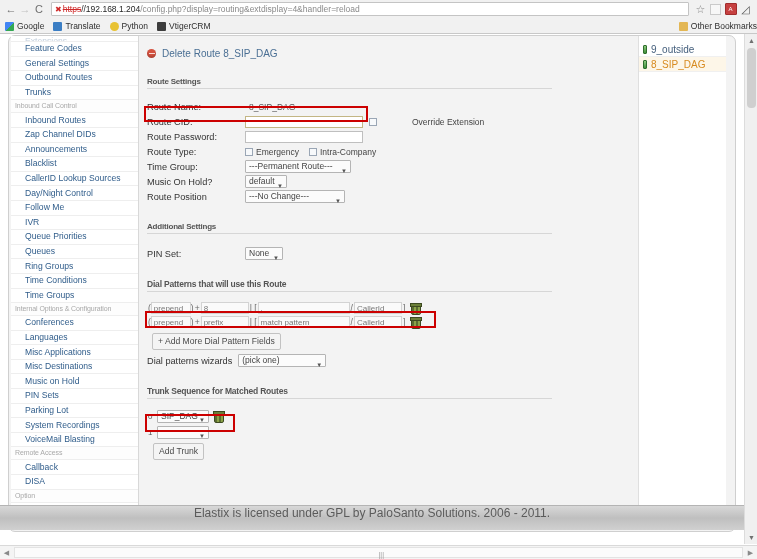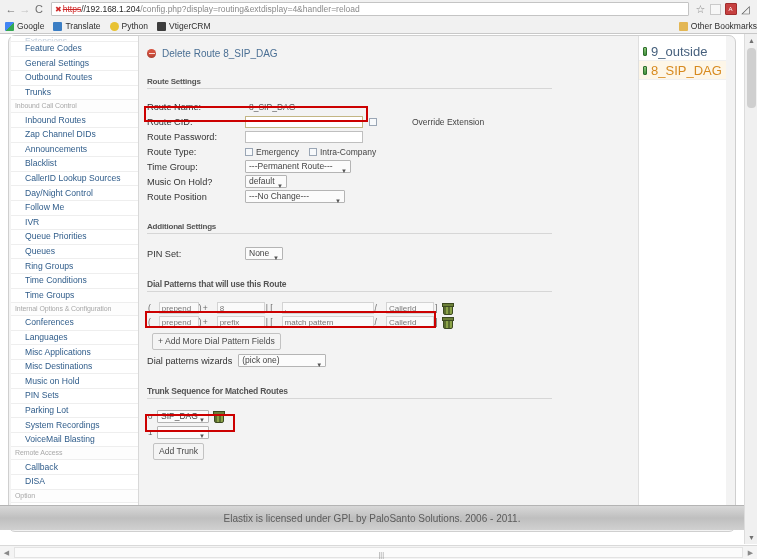--- a/index.html
+++ b/index.html
@@ -219,21 +219,21 @@
     margin-right: 3px;
   }
   .cb-label { font-size: 8.5px; color: #444; margin-right: 10px; }
 
   
   .dp-row { display: flex; align-items: center; margin-left: 3px; height: 14px; }
   .dp-paren { font-size: 8.5px; color: #6a6a6a; }
   .dp-in {
     border: 1px solid #d3d3d3; background: #fafafa; height: 12px;
     font-size: 8px; color: #777; padding: 0 2px; line-height: 11px;
-    display:inline-flex; align-items:center;margin-left:8px;
+    display:inline-flex; align-items:center;
   }
   .dp-in.v1 { width: 40px; }
   .dp-in.v2 { width: 48px; }
   .dp-in.v3 { width: 92px; }
   .dp-in.v4 { width: 48px; }
   .dp-sep { font-size: 8.5px; color: #6a6a6a; margin: 0 1px; }
   .trash {
     width: 10px; height: 11px; margin-left: 4px; position: relative; display:inline-block;
   }
   .trash::before {
@@ -255,42 +255,42 @@
 
   
   .hl {
     position: absolute; border: 2px solid #cc0000; pointer-events: none;
   }
 
   
   #right-panel {
     position: absolute; right: 18px; top: 2px; width: 88px; height: 470px;
     background: #ffffff; border-left: 1px solid #dfdfdf;
-    font-size: 13px; padding-top: 6px;
+    font-size: 10px; padding-top: 6px;
   }
   .route-item {
     display: flex; align-items: center; padding: 1.5px 2px 1.5px 4px;
     border-bottom: 1px solid #f0f0f0; white-space: nowrap; cursor: pointer;
   }
   .route-item .ico {
     width: 4px; height: 9px; margin-right: 4px; flex: 0 0 auto;
     background: linear-gradient(180deg,#8fc97e,#3f8f3a);
     border: 1px solid #2f6e2c; border-radius: 1px;
   }
   .route-item.sel { background: #fdf6e8; }
   .route-item.sel .lbl { color: #d78a1f; }
   .route-item .lbl { color: #46607d; }
 
   
   #footer {
     position: absolute; left: 0; bottom: 14px; width: 744px; height: 25px;
     background: linear-gradient(180deg,#d8d8d8 0%, #bfbfbf 50%, #d0d0d0 100%);
     border-top: 1px solid #b4b4b4;
-    display: flex; align-items: center; justify-content: center;
-    font-size: 10px; color: #5b5b5b;
+    display: flex; align-items: flex-start; justify-content: center;
+    font-size: 12px; color: #5b5b5b;
   }
 </style>
 </head>
 <body>
 
 <div id="browser-chrome">
 
   <div id="nav-bar">
     <div class="nav-btn">←</div>
     <div class="nav-btn disabled">→</div>

